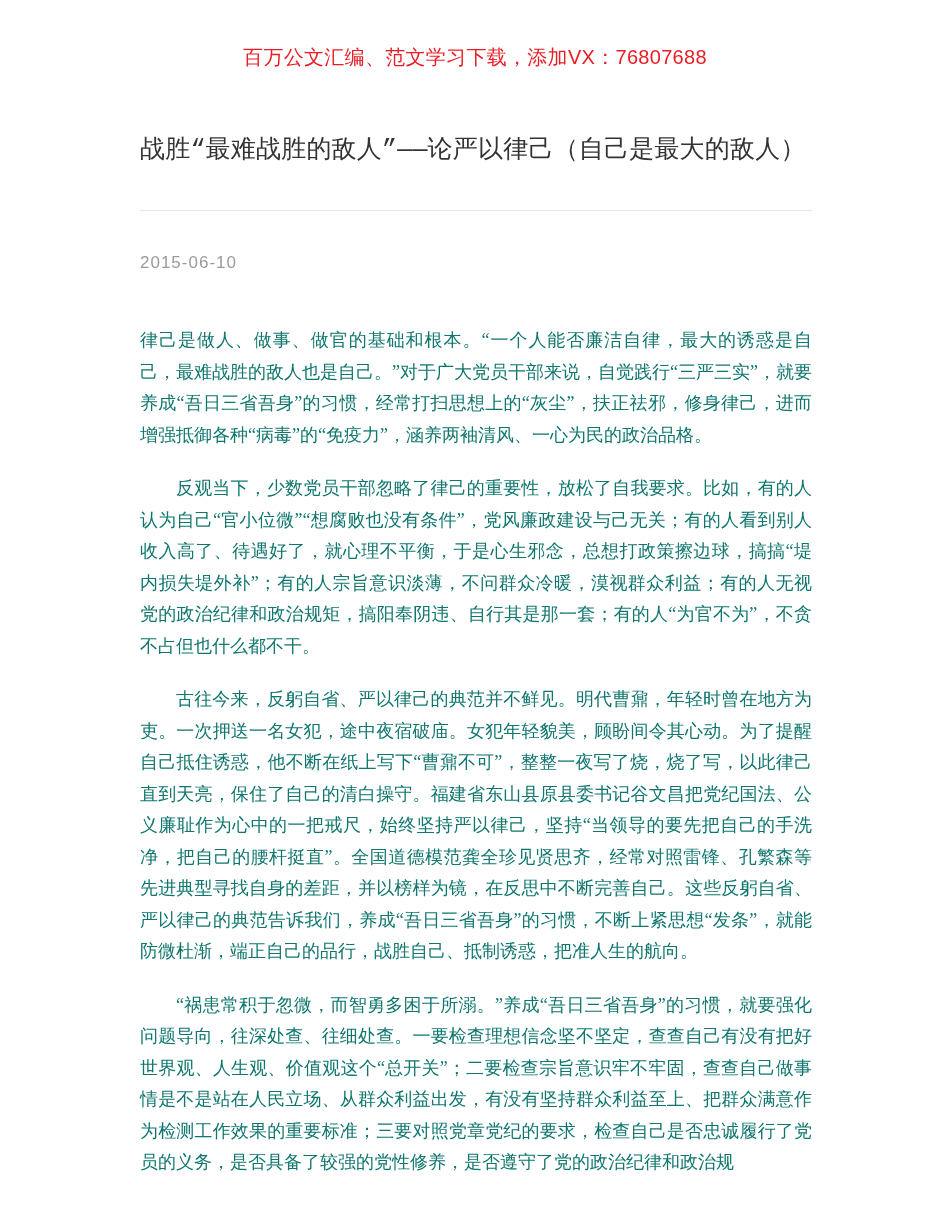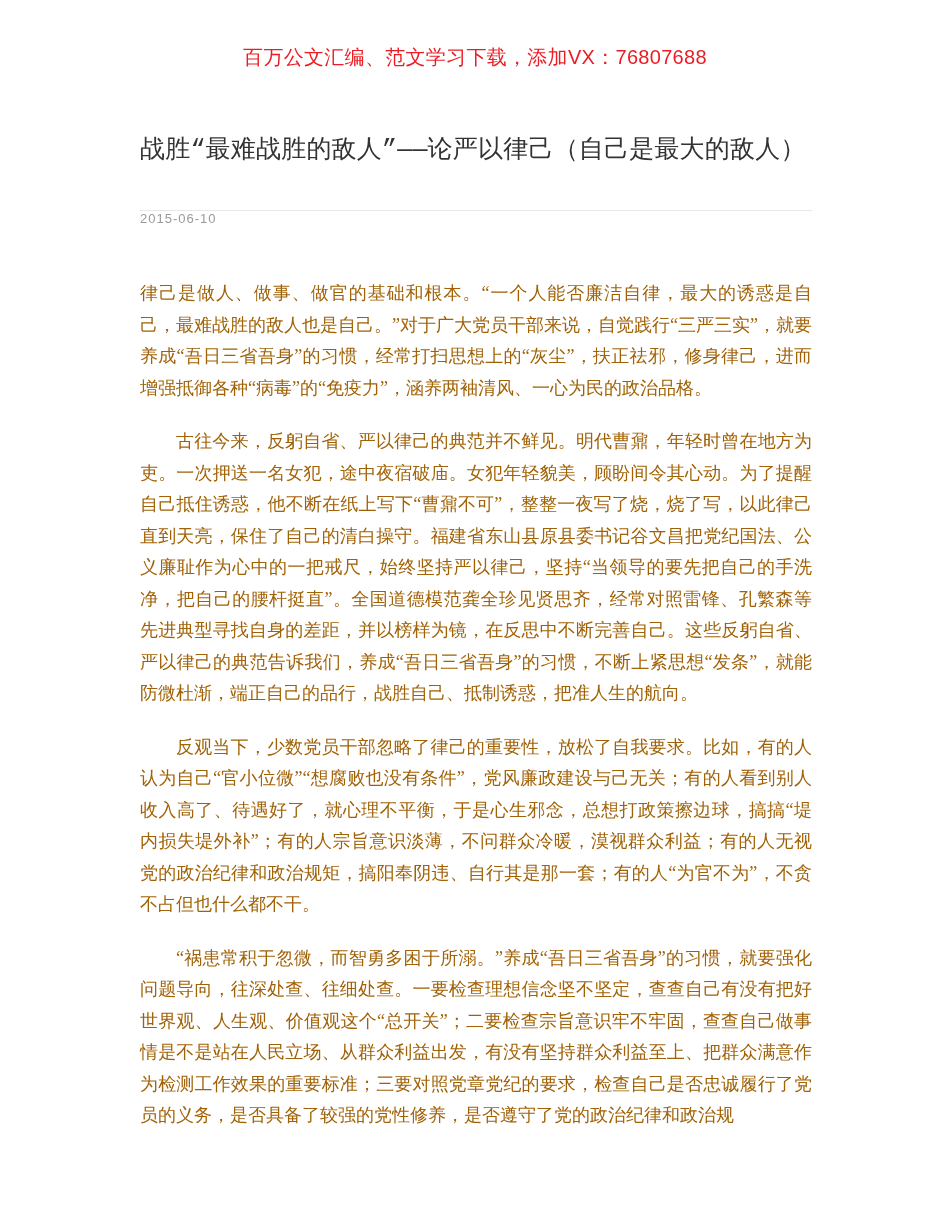--- a/index.html
+++ b/index.html
@@ -58,37 +58,38 @@
   }
   .title-divider {
     margin-top: 38px;
     width: 672px;
     height: 1px;
     background: #e8e8e8;
     border: 0;
     padding: 0;
   }
   .doc-date {
+    margin-top: 42px;
     font-family: "Liberation Sans", "DejaVu Sans", sans-serif;
-    font-size: 13px;
+    font-size: 17px;
     color: #9a9a9a;
     letter-spacing: 1px;
   }
 
   
   .doc-body {
     margin-top: 52px;
     width: 672px;
   }
   .para {
     margin: 0 0 22px 0;
     font-family: "Liberation Serif", "DejaVu Serif", serif;
     font-size: 18px;
     line-height: 31.5px;
-    color: #a16207;
+    color: #0f766e;
     text-align: justify;
     text-justify: inter-ideograph;
     word-break: break-all;
   }
   .para.indent {
     text-indent: 2em;
   }
   .para:last-child {
     margin-bottom: 0;
   }
@@ -105,20 +106,20 @@
   <div class="article">
 
     <h1 class="doc-title">战胜“最难战胜的敌人”——论严以律己（自己是最大的敌人）</h1>
 
     <div class="title-divider"></div>
 
     <div class="doc-date">2015-06-10</div>
 
     <div class="doc-body">
       <p class="para">律己是做人、做事、做官的基础和根本。“一个人能否廉洁自律，最大的诱惑是自己，最难战胜的敌人也是自己。”对于广大党员干部来说，自觉践行“三严三实”，就要养成“吾日三省吾身”的习惯，经常打扫思想上的“灰尘”，扶正祛邪，修身律己，进而增强抵御各种“病毒”的“免疫力”，涵养两袖清风、一心为民的政治品格。</p>
+      <p class="para indent">反观当下，少数党员干部忽略了律己的重要性，放松了自我要求。比如，有的人认为自己“官小位微”“想腐败也没有条件”，党风廉政建设与己无关；有的人看到别人收入高了、待遇好了，就心理不平衡，于是心生邪念，总想打政策擦边球，搞搞“堤内损失堤外补”；有的人宗旨意识淡薄，不问群众冷暖，漠视群众利益；有的人无视党的政治纪律和政治规矩，搞阳奉阴违、自行其是那一套；有的人“为官不为”，不贪不占但也什么都不干。</p>
       <p class="para indent">古往今来，反躬自省、严以律己的典范并不鲜见。明代曹鼐，年轻时曾在地方为吏。一次押送一名女犯，途中夜宿破庙。女犯年轻貌美，顾盼间令其心动。为了提醒自己抵住诱惑，他不断在纸上写下“曹鼐不可”，整整一夜写了烧，烧了写，以此律己直到天亮，保住了自己的清白操守。福建省东山县原县委书记谷文昌把党纪国法、公义廉耻作为心中的一把戒尺，始终坚持严以律己，坚持“当领导的要先把自己的手洗净，把自己的腰杆挺直”。全国道德模范龚全珍见贤思齐，经常对照雷锋、孔繁森等先进典型寻找自身的差距，并以榜样为镜，在反思中不断完善自己。这些反躬自省、严以律己的典范告诉我们，养成“吾日三省吾身”的习惯，不断上紧思想“发条”，就能防微杜渐，端正自己的品行，战胜自己、抵制诱惑，把准人生的航向。</p>
-      <p class="para indent">反观当下，少数党员干部忽略了律己的重要性，放松了自我要求。比如，有的人认为自己“官小位微”“想腐败也没有条件”，党风廉政建设与己无关；有的人看到别人收入高了、待遇好了，就心理不平衡，于是心生邪念，总想打政策擦边球，搞搞“堤内损失堤外补”；有的人宗旨意识淡薄，不问群众冷暖，漠视群众利益；有的人无视党的政治纪律和政治规矩，搞阳奉阴违、自行其是那一套；有的人“为官不为”，不贪不占但也什么都不干。</p>
       <p class="para indent">“祸患常积于忽微，而智勇多困于所溺。”养成“吾日三省吾身”的习惯，就要强化问题导向，往深处查、往细处查。一要检查理想信念坚不坚定，查查自己有没有把好世界观、人生观、价值观这个“总开关”；二要检查宗旨意识牢不牢固，查查自己做事情是不是站在人民立场、从群众利益出发，有没有坚持群众利益至上、把群众满意作为检测工作效果的重要标准；三要对照党章党纪的要求，检查自己是否忠诚履行了党员的义务，是否具备了较强的党性修养，是否遵守了党的政治纪律和政治规</p>
     </div>
 
   </div>
 
 </div>
 
 </body></html>

